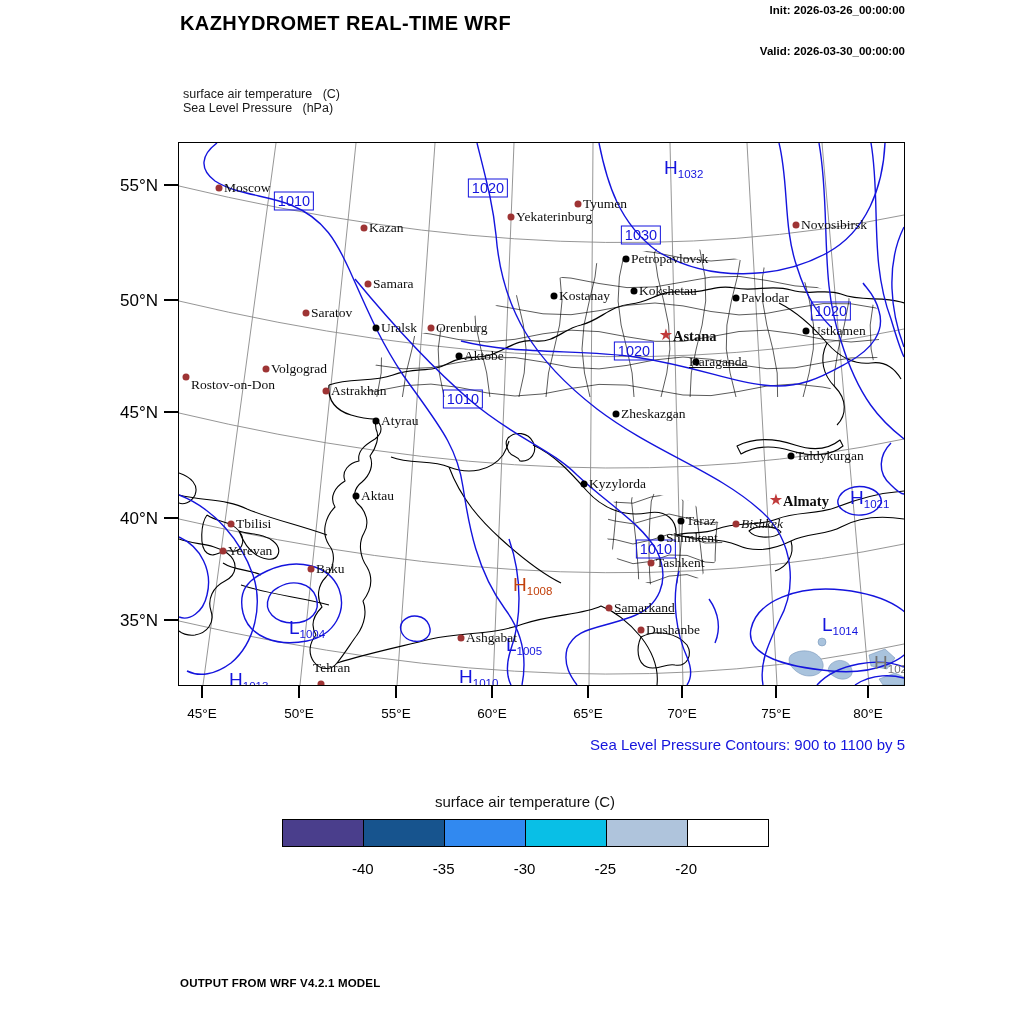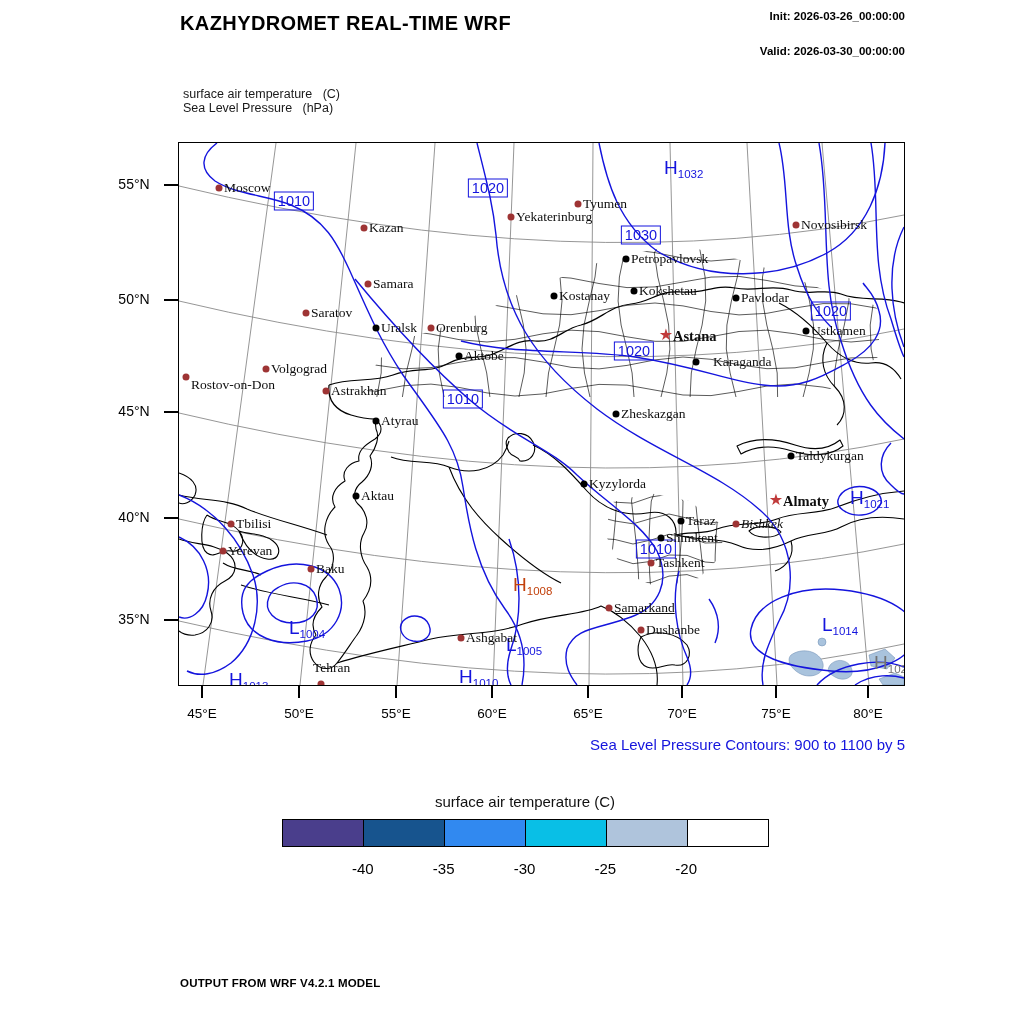--- a/index.html
+++ b/index.html
@@ -1,38 +1,38 @@
 <!DOCTYPE html>
 <html><head>
 <meta charset="utf-8">
 <style>
   html,body{margin:0;padding:0;background:#fff;}
   .page{position:relative;width:1024px;height:1024px;background:#ffffff;overflow:hidden;
         font-family:"Liberation Sans",sans-serif;color:#000;}
   .abs{position:absolute;}
   .title{left:180px;top:12px;font-size:20px;font-weight:bold;letter-spacing:.4px;}
-  .init-line{right:119px;top:10px;font-size:11.5px;font-weight:bold;margin-left:31px;}
+  .init-line{right:119px;top:4px;font-size:11.5px;font-weight:bold;margin-left:31px;}
   .valid-line{right:119px;top:25px;font-size:11.5px;font-weight:bold;text-align:right;margin-top:20px;}
   .field-label{left:183px;font-size:12.5px;color:#1a1a1a;white-space:pre;}
   .fl1{top:87px;} .fl2{top:101px;}
   .map-frame{left:178px;top:142px;width:725px;height:542px;border:1.8px solid #000;
              box-sizing:content-box;overflow:hidden;}
   .map-frame svg{position:absolute;left:0;top:0;}
   .city{position:absolute;}
   .city .dot{position:absolute;width:7px;height:7px;border-radius:50%;transform:translate(-50%,-50%);}
   .city .star{position:absolute;font-size:16px;line-height:16px;transform:translate(-50%,-54%);}
   .city .clabel{position:absolute;font-family:"Liberation Serif",serif;font-size:13.5px;
                 white-space:nowrap;color:#0d0d0d;}
   .city .clabel.bold{font-weight:bold;font-size:14.5px;}
   .pbox{position:absolute;transform:translate(-50%,-50%);font-size:14.5px;line-height:15px;
         padding:1px 3px;border:1px solid;white-space:nowrap;}
   .hl{position:absolute;white-space:nowrap;}
   .hl .hletter{font-size:19px;font-weight:normal;}
   .hl .hsub{font-size:11.5px;vertical-align:-4px;}
-  .lat-label{position:absolute;width:48px;text-align:center;font-size:14px;}
+  .lat-label{position:absolute;width:48px;text-align:right;font-size:17px;}
   .lon-label{position:absolute;width:54px;text-align:center;font-size:13.5px;}
   .tickline{position:absolute;background:#000;}
   .caption{right:119px;top:736px;font-size:15px;text-align:right;}
   .cb-title{left:325px;top:793px;width:400px;text-align:center;font-size:15px;color:#111;}
   .colorbar{left:282px;top:819px;width:485px;height:26px;border:1px solid #000;display:flex;}
   .cb-seg{flex:1 1 0;height:100%;}
   .cb-seg + .cb-seg{border-left:1px solid #000;}
   .cb-tick{position:absolute;top:860px;width:50px;text-align:center;font-size:15px;}
   .footer-line{left:180px;font-size:11.5px;font-weight:bold;letter-spacing:.2px;}
   .f1{top:977px;} .f2{top:992px;}
@@ -226,21 +226,21 @@
         <div class="city">
           <span class="dot" style="left: 280px; top: 213px; background: rgb(0, 0, 0);"></span>
           <span class="clabel" style="left: 285px; top: 205px;">Aktobe</span>
         </div>
         <div class="city">
           <span class="star" style="left: 487px; top: 193px; color: rgb(192, 58, 58);">★</span>
           <span class="clabel bold" style="left: 494px; top: 185px;">Astana</span>
         </div>
         <div class="city">
           <span class="dot" style="left: 517px; top: 219px; background: rgb(0, 0, 0);"></span>
-          <span class="clabel" style="left: 534px; top: 211px;">Karaganda</span>
+          <span class="clabel" style="left: 510px; top: 211px; text-decoration: underline;">Karaganda</span>
         </div>
         <div class="city">
           <span class="dot" style="left: 7px; top: 234px; background: rgb(158, 52, 52);"></span>
           <span class="clabel" style="left: 12px; top: 226px; margin-top: 8px;">Rostov-on-Don</span>
         </div>
         <div class="city">
           <span class="dot" style="left: 87px; top: 226px; background: rgb(158, 52, 52);"></span>
           <span class="clabel" style="left: 92px; top: 218px;">Volgograd</span>
         </div>
         <div class="city">

